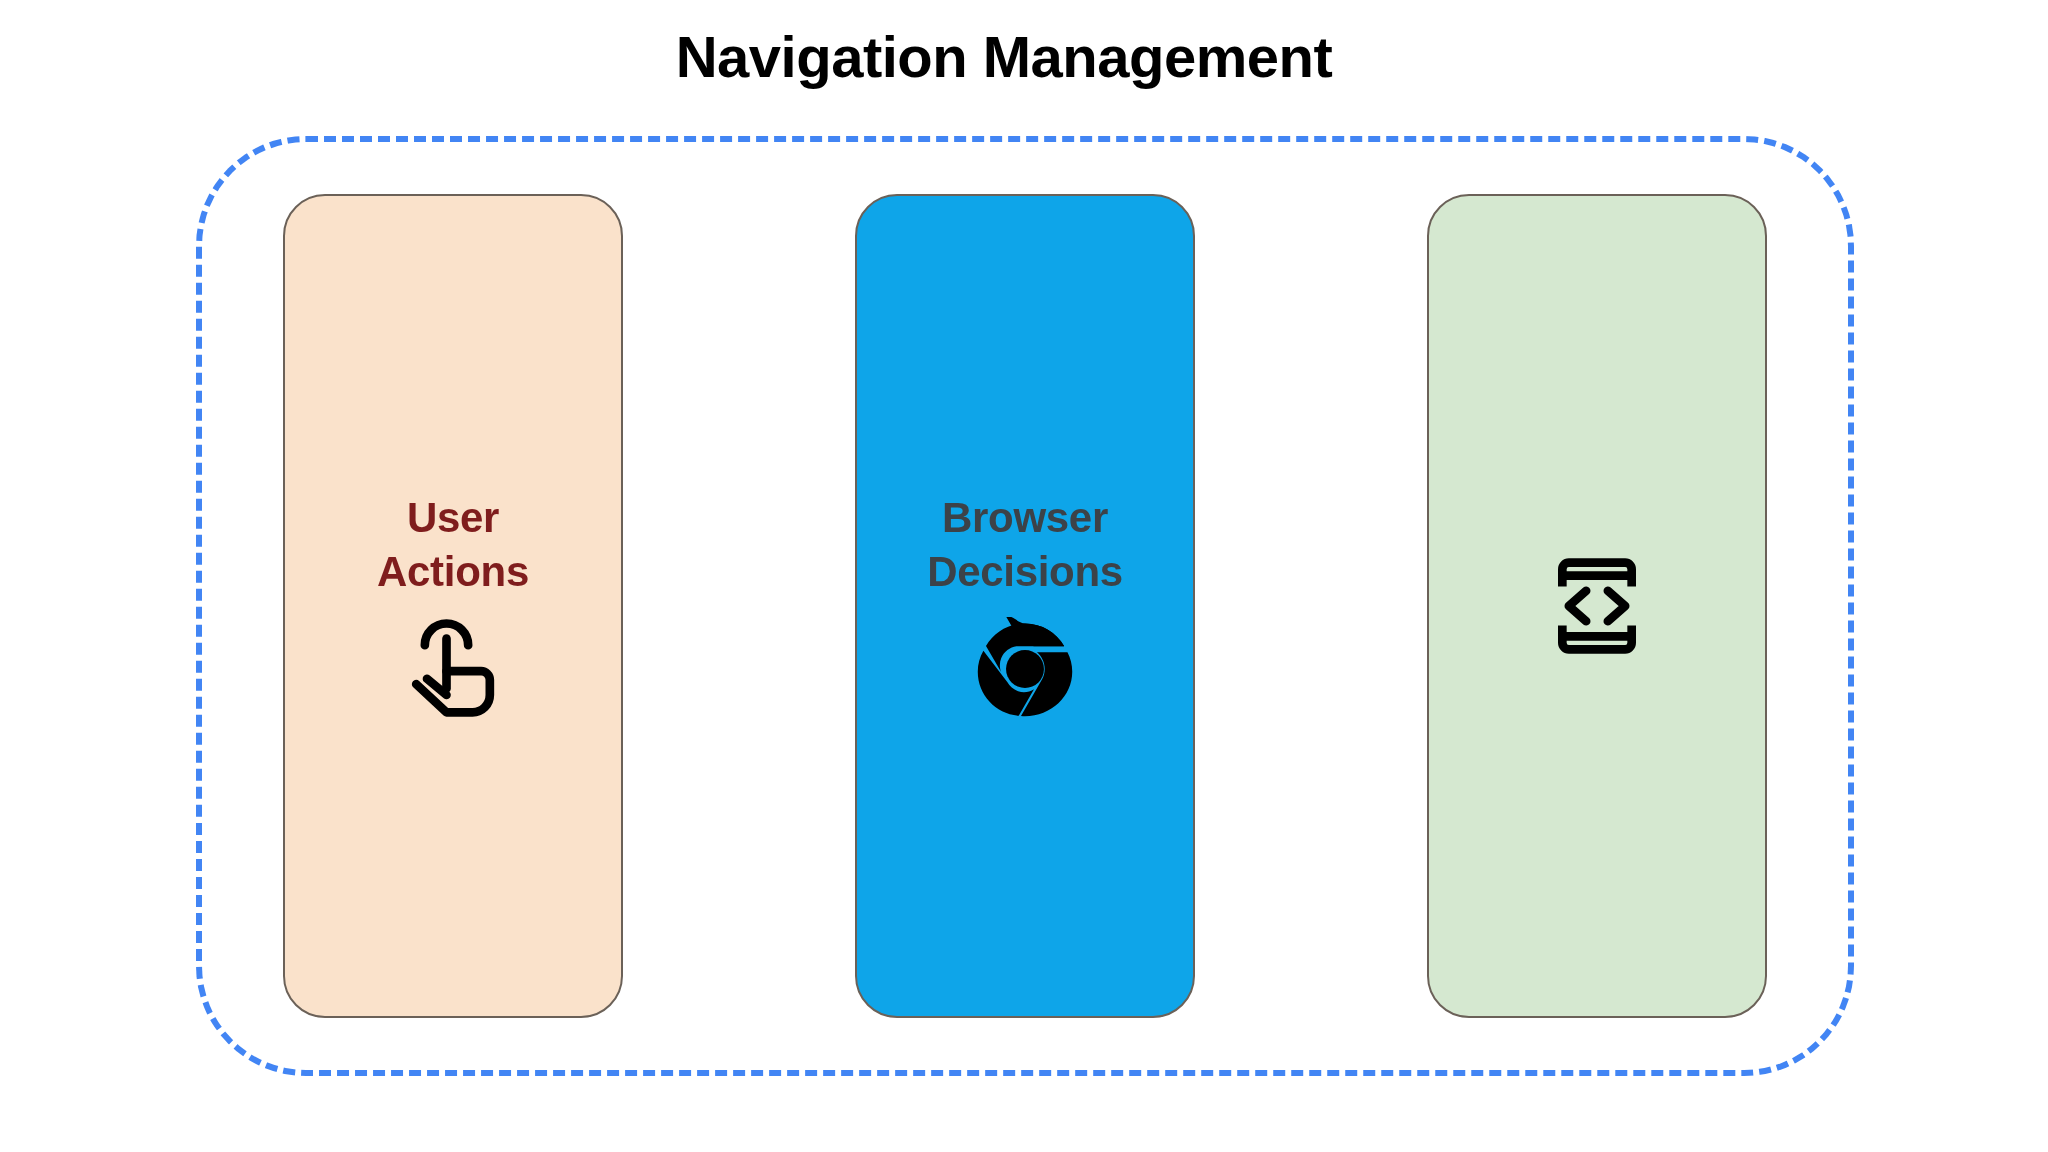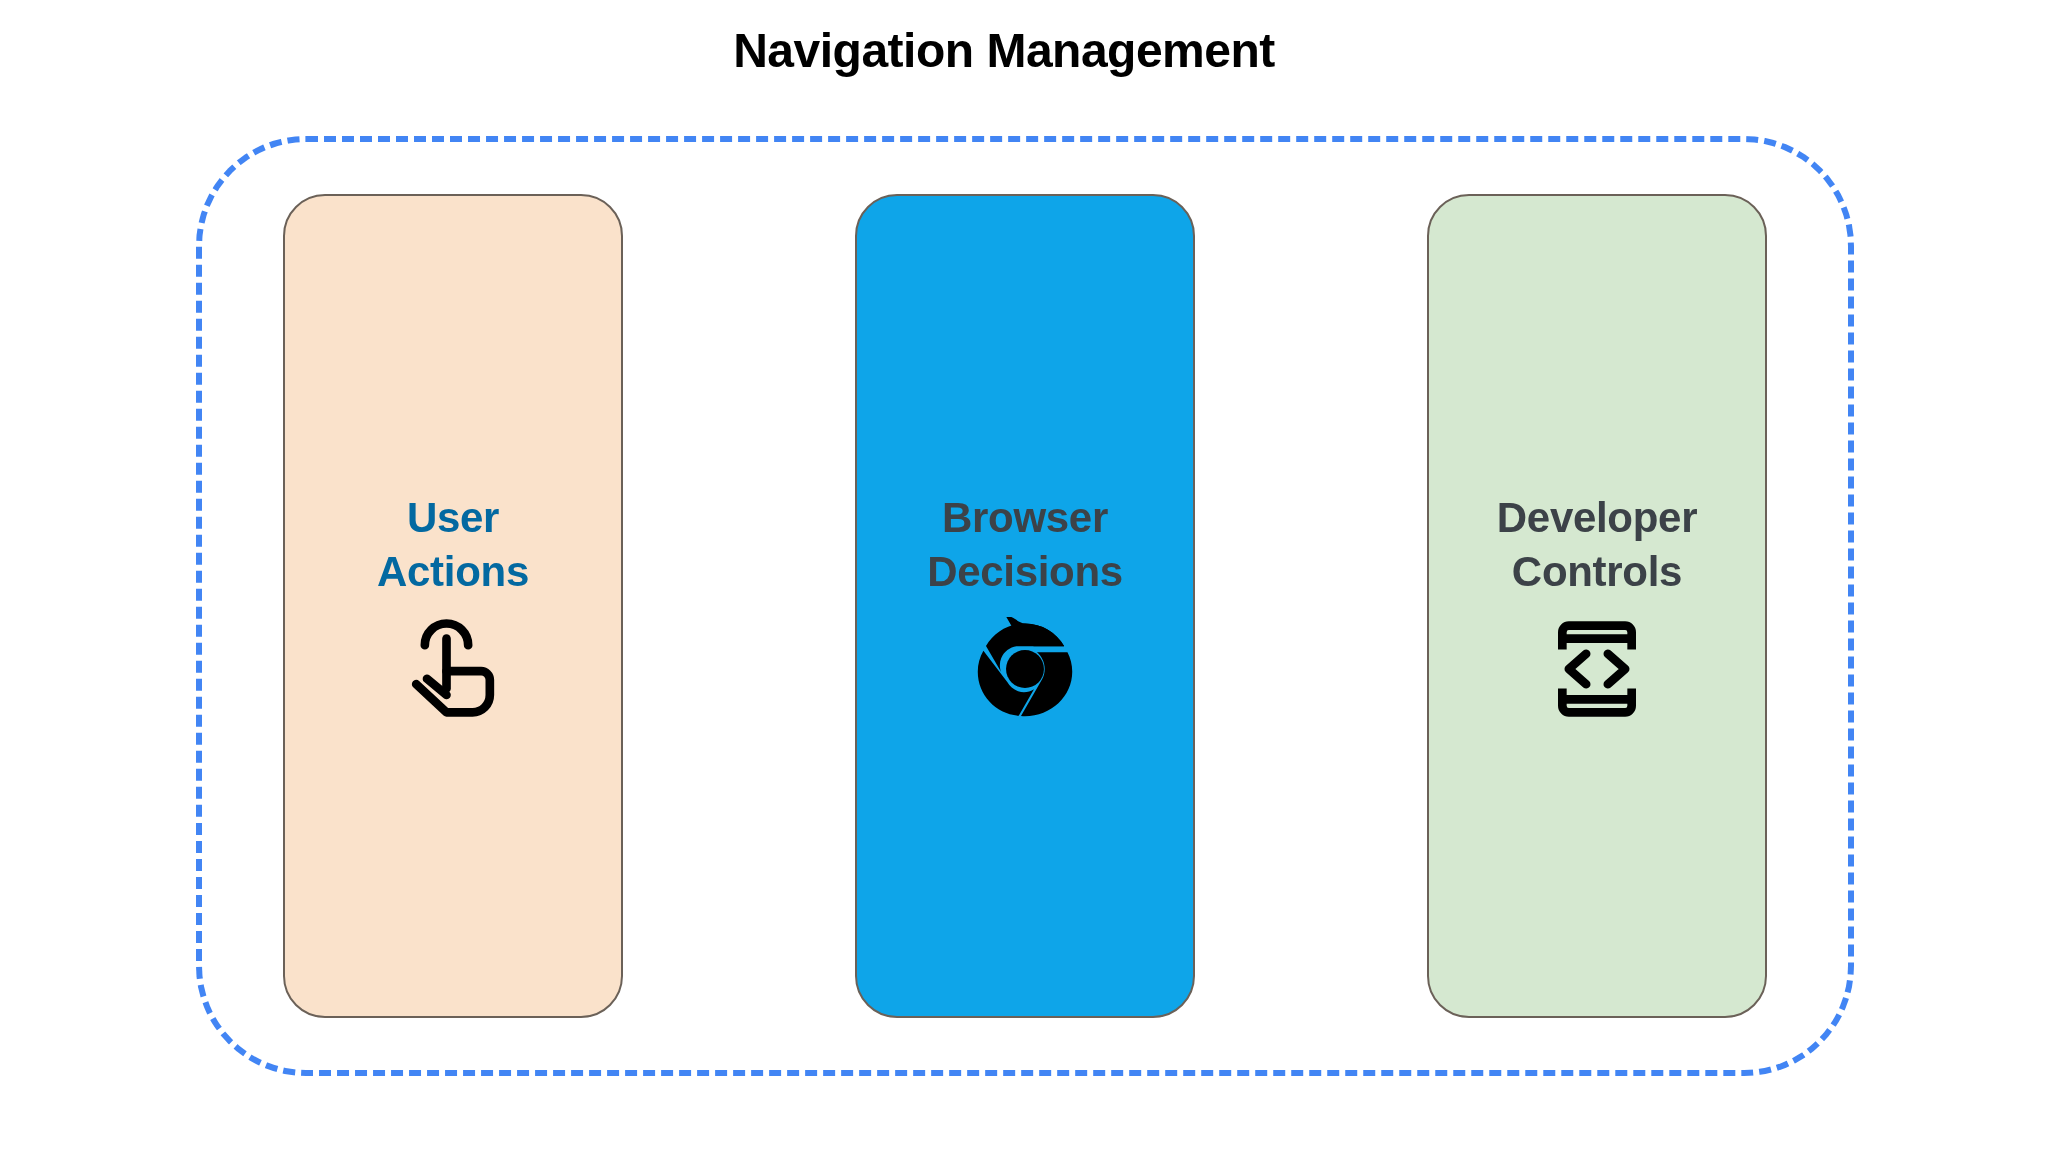--- a/index.html
+++ b/index.html
@@ -16,21 +16,21 @@
     position: relative;
   }
 
   
   .page-title {
     position: absolute;
     top: 22px;
     left: 0;
     width: 2008px;
     text-align: center;
-    font-size: 48px;
+    font-size: 58px;
     font-weight: bold;
     color: #000000;
     letter-spacing: -0.5px;
     line-height: 1.2;
   }
 
   
   .dashed-group {
     position: absolute;
     left: 196px;
@@ -95,21 +95,21 @@
 </head>
 <body style="background: rgb(255, 255, 255);">
 
 <div class="page-title" style="color: rgb(0, 0, 0);">Navigation Management</div>
 
 <div class="dashed-group" style="border-color: rgb(66, 133, 244); border-style: dashed;"></div>
 
 <div class="cards-row">
 
   <div class="card" id="card-0" style="background: rgb(250, 226, 203); border-color: rgb(107, 97, 88);">
-    <div class="card-label" style="color: #0369a1;">User
+    <div class="card-label" style="color: #7f1d1d;">User
 Actions</div>
     <div class="card-icon">
       <svg viewBox="0 0 96 96" xmlns="http://www.w3.org/2000/svg">
 
         <path d="M22 26 A20 20 0 0 1 62 26" fill="none" stroke="#000" stroke-width="8" stroke-linecap="round"></path>
 
         <path d="M42 20 L42 66" fill="none" stroke="#000" stroke-width="8" stroke-linecap="round"></path>
         <path d="M42 72 L24 57" fill="none" stroke="#000" stroke-width="8" stroke-linecap="round"></path>
 
         <path d="M14 62 L42 88 L66 88 A16 16 0 0 0 82 72 L82 58
@@ -142,22 +142,20 @@
                    C45.5 91.4 46.7 91.5 48 91.5
                    C72.1 91.5 91.6 73.1 91.6 50.5 Z"></path>
 
           <circle cx="48" cy="48" r="17.5"></circle>
         </g>
       </svg>
     </div>
   </div>
 
   <div class="card" id="card-2" style="background: rgb(213, 232, 208); border-color: rgb(107, 97, 88);">
-    <div class="card-label" style="color: rgb(60, 66, 72);">Developer
-Controls</div>
     <div class="card-icon">
       <svg viewBox="0 0 96 96" xmlns="http://www.w3.org/2000/svg">
         <g fill="none" stroke="#000" stroke-width="8" stroke-linecap="square" stroke-linejoin="miter">
 
           <path d="M16 26 L16 14 A6 6 0 0 1 22 8 L74 8 A6 6 0 0 1 80 14 L80 26"></path>
           <path d="M16 20 L80 20"></path>
 
           <path d="M16 70 L16 82 A6 6 0 0 0 22 88 L74 88 A6 6 0 0 0 80 82 L80 70"></path>
           <path d="M16 76 L80 76"></path>
 

